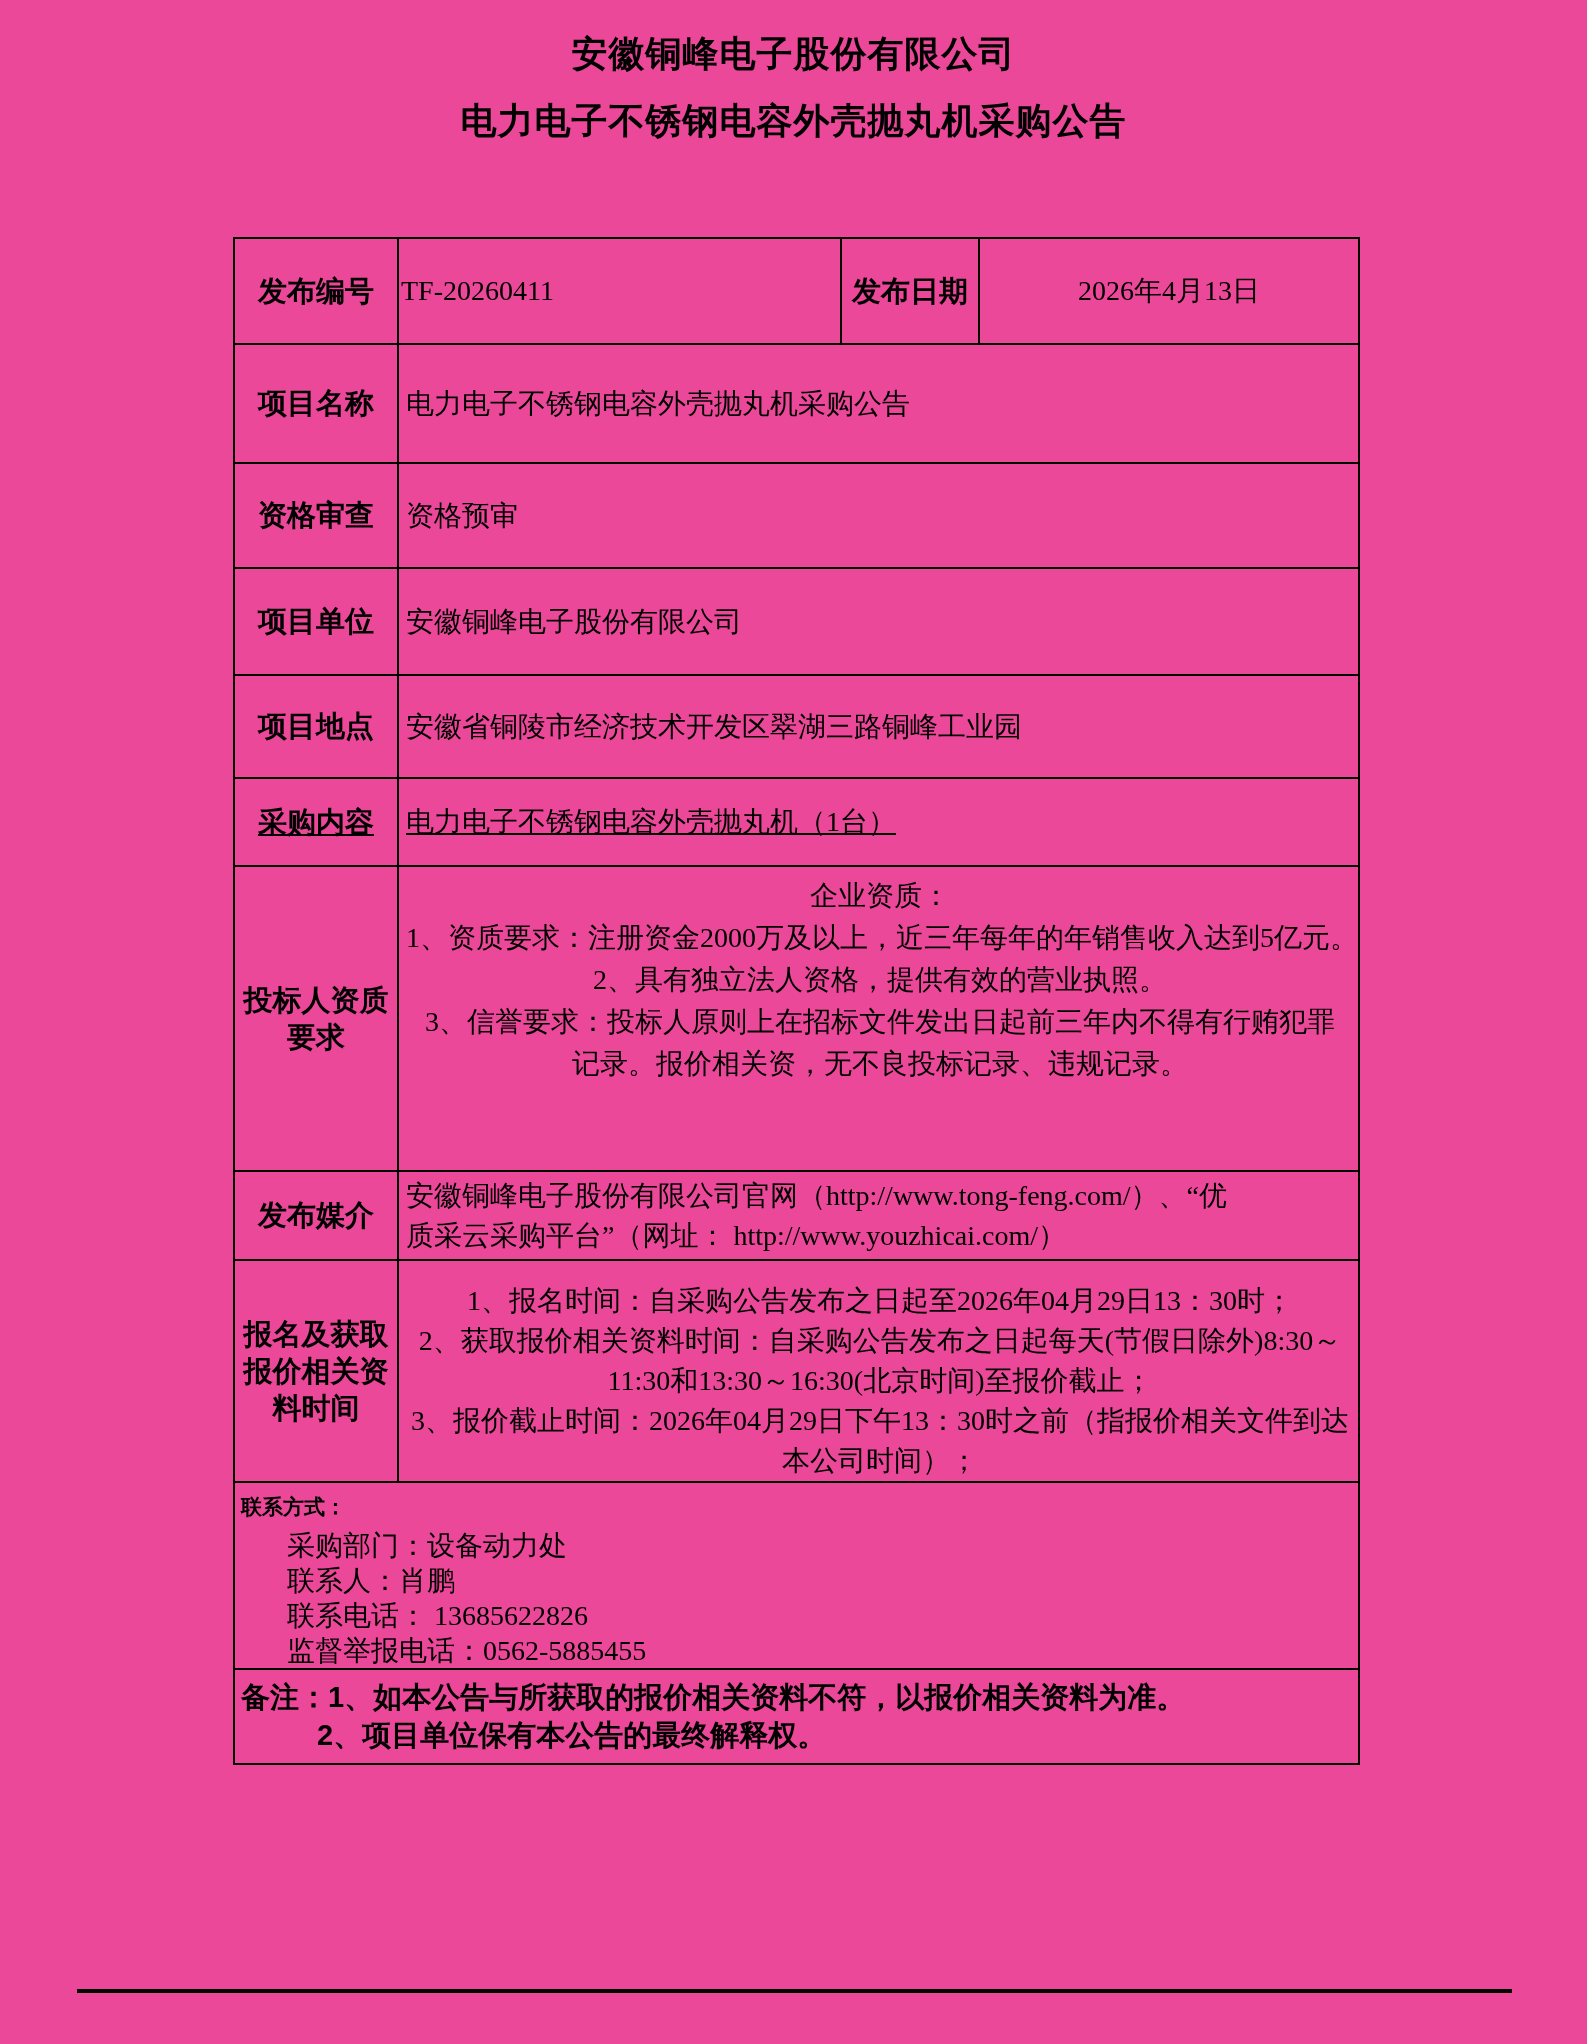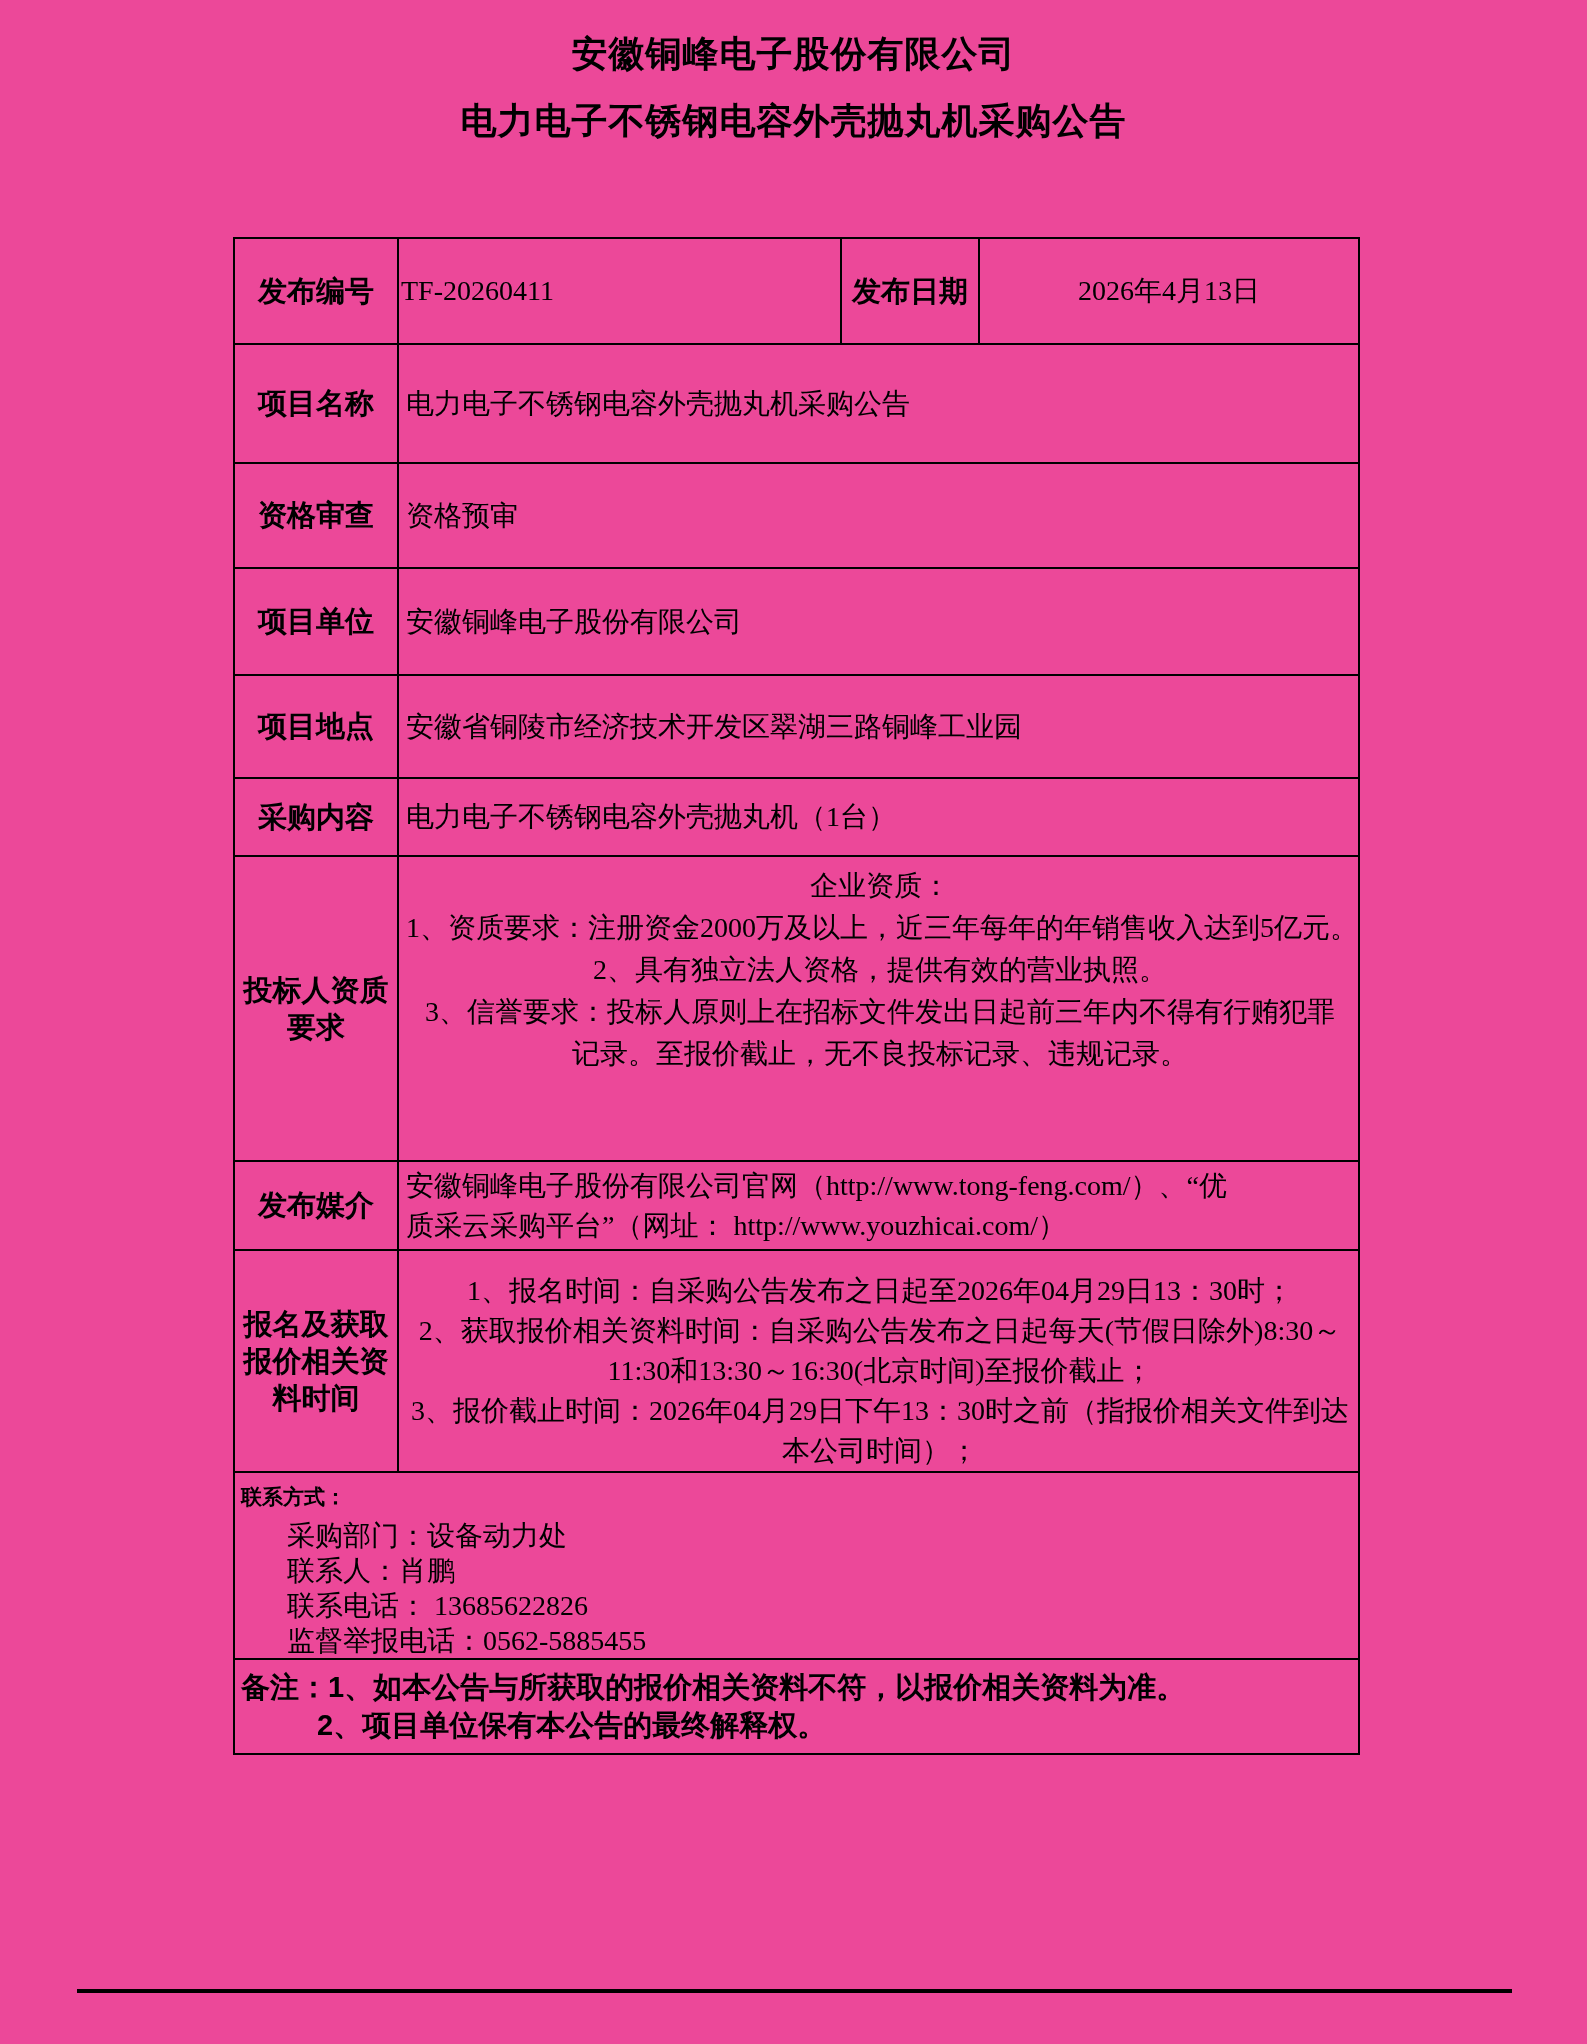--- a/index.html
+++ b/index.html
@@ -41,21 +41,21 @@
   col.c1{width:164px;}
   col.c2{width:443px;}
   col.c3{width:138px;}
   col.c4{width:380px;}
 
   tr.r1{height:106px;}
   tr.r2{height:119px;}
   tr.r3{height:105px;}
   tr.r4{height:107px;}
   tr.r5{height:103px;}
-  tr.r6{height:78px;}
+  tr.r6{height:88px;text-decoration:underline;}
   tr.r7{height:305px;}
   tr.r8{height:89px;}
   tr.r9{height:208px;}
   tr.r10{height:183px;}
   tr.r11{height:95px;}
 
   td.lc{
     font-family:"Liberation Sans","DejaVu Sans",sans-serif;
     font-weight:bold;
     font-size:29px;
@@ -166,21 +166,21 @@
     <tr class="r7">
       <td class="lc">
         <div>投标人资质</div>
         <div>要求</div>
       </td>
       <td class="vc top" colspan="3">
         <div class="cl">企业资质：</div>
         <div class="cl">1、资质要求：注册资金2000万及以上，近三年每年的年销售收入达到5亿元。</div>
         <div class="cl">2、具有独立法人资格，提供有效的营业执照。</div>
         <div class="cl">3、信誉要求：投标人原则上在招标文件发出日起前三年内不得有行贿犯罪</div>
-        <div class="cl">记录。至报价截止，无不良投标记录、违规记录。</div>
+        <div class="cl">记录。报价相关资，无不良投标记录、违规记录。</div>
       </td>
     </tr>
 
     <tr class="r8">
       <td class="lc">发布媒介</td>
       <td class="vc" colspan="3">
         <div class="cl">安徽铜峰电子股份有限公司官网（http://www.tong-feng.com/）、“优</div>
         <div class="cl">质采云采购平台”（网址： http://www.youzhicai.com/）</div>
       </td>
     </tr>

